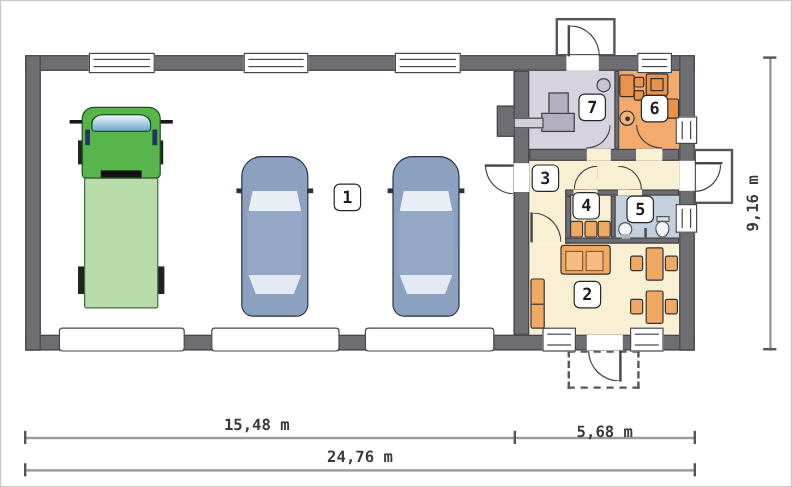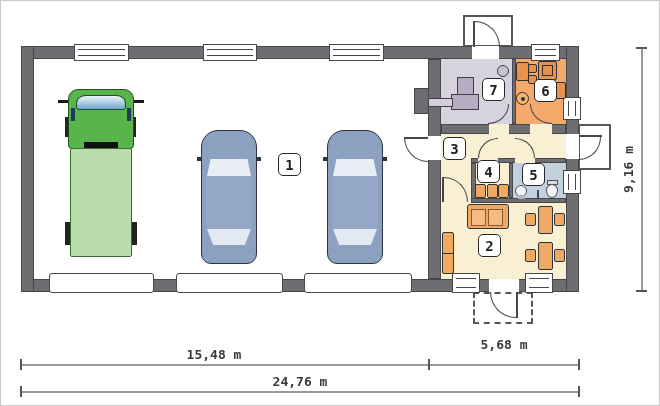--- a/index.html
+++ b/index.html
@@ -202,21 +202,21 @@
   <div class="a rlabel" style="left:481px;top:77px;">
       <span>7</span>
     </div>
 
   <div class="a dimline" style="left:20px;top:363px;width:408px;height:1.5px;"></div>
   <div class="a dimline" style="left:428px;top:363px;width:150px;height:1.5px;"></div>
   <div class="a tick" style="left:19px;top:358px;width:2px;height:11px;"></div>
   <div class="a tick" style="left:427px;top:358px;width:2px;height:11px;"></div>
   <div class="a tick" style="left:577px;top:358px;width:2px;height:11px;"></div>
   <div class="a dimtext" style="left:133px;top:346px;width:160px;text-align:center;">15,48 m</div>
-  <div class="a dimtext" style="left:423px;top:336px;width:160px;">5,68 m</div>
+  <div class="a dimtext" style="left:423px;top:352px;width:160px;">5,68 m</div>
 
   <div class="a dimline" style="left:20px;top:390px;width:558px;height:1.5px;"></div>
   <div class="a tick" style="left:19px;top:385px;width:2px;height:11px;"></div>
   <div class="a tick" style="left:577px;top:385px;width:2px;height:11px;"></div>
   <div class="a dimtext" style="left:219px;top:373px;width:160px;">24,76 m</div>
 
   <div class="a dimline" style="left:640px;top:47px;width:1.5px;height:244px;"></div>
   <div class="a tick" style="left:635px;top:46px;width:11px;height:2px;"></div>
   <div class="a tick" style="left:635px;top:289px;width:11px;height:2px;"></div>
   <div class="a dimtext" style="left:597px;top:161px;width:60px;transform:rotate(-90deg);">9,16 m</div>

